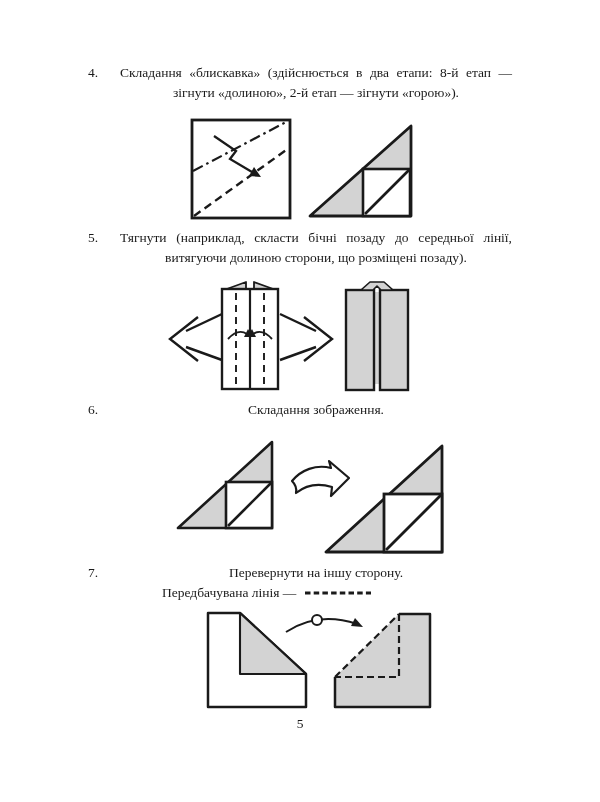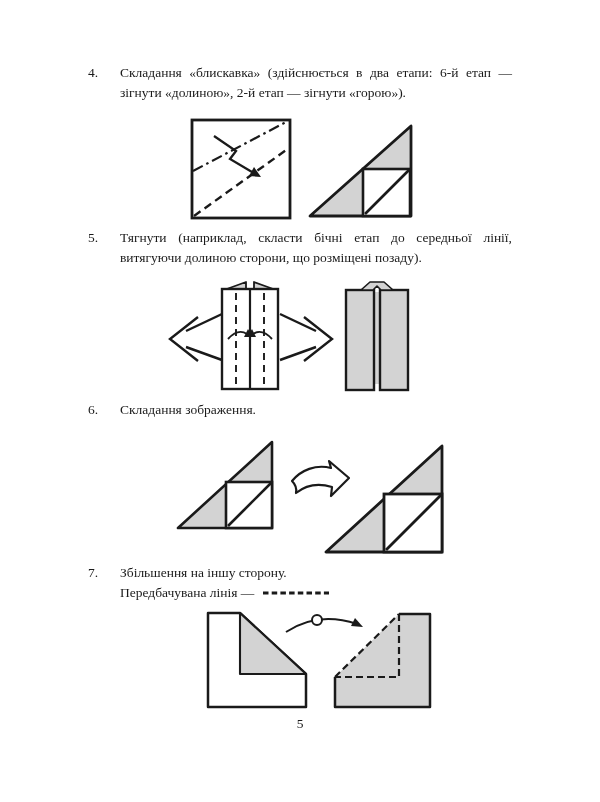--- a/index.html
+++ b/index.html
@@ -13,38 +13,38 @@
     overflow:hidden;
   }
   .item{
     position:absolute;left:88px;width:424px;
     display:flex;
     font-size:13.5px;line-height:20px;
   }
   .item .num{width:32px;flex:0 0 32px;}
   .item .body{flex:1;min-width:0;}
   .line-justify{display:block;text-align:justify;text-align-last:justify;}
-  .line-plain{display:block;text-align:left;white-space:nowrap;}
-  .line-with-dash{display:block;white-space:nowrap;}
+  .line-plain{display:block;text-align:center;white-space:nowrap;}
+  .line-with-dash{display:block;white-space:nowrap;margin-left:42px;}
   .fig{position:absolute;}
   .dash-sample{vertical-align:-1px;margin-left:7px;}
   .page-number{
     position:absolute;left:0;top:716px;width:600px;
     text-align:center;font-size:13.5px;
   }
 </style>
 </head>
 <body>
 
 <div class="page">
 
   <div class="item" style="top:63px;">
     <span class="num">4.</span>
     <span class="body">
-      <span class="line-justify">Складання «блискавка» (здійснюється в два етапи: 6-й етап —</span>
+      <span class="line-justify">Складання «блискавка» (здійснюється в два етапи: 8-й етап —</span>
       <span class="line-plain">зігнути «долиною», 2-й етап — зігнути «горою»).</span>
     </span>
   </div>
 
   <svg class="fig" style="left:185px;top:115px;" width="240" height="112" viewBox="185 115 240 112">
     <rect x="192" y="120" width="98" height="98" fill="#ffffff" stroke="#1a1a1a" stroke-width="2.8"></rect>
     <line x1="193" y1="171" x2="288" y2="121" stroke="#1a1a1a" stroke-width="2.2" stroke-dasharray="11 4 2.5 4"></line>
     <line x1="194" y1="216" x2="289" y2="148" stroke="#1a1a1a" stroke-width="2.4" stroke-dasharray="8 5"></line>
     <g>
       <polyline points="214,136 236,151 230,159 252,172" fill="none" stroke="#1a1a1a" stroke-width="2.3"></polyline>
@@ -53,21 +53,21 @@
     <g>
       <polygon points="310,216 411,216 411,126" fill="#d3d3d3" stroke="#1a1a1a" stroke-width="2.8" stroke-linejoin="round"></polygon>
       <rect x="363" y="169" width="47" height="47" fill="#ffffff" stroke="#1a1a1a" stroke-width="2.6"></rect>
       <line x1="365" y1="214" x2="409" y2="170" stroke="#1a1a1a" stroke-width="2.6"></line>
     </g>
   </svg>
 
   <div class="item" style="top:228px;">
     <span class="num">5.</span>
     <span class="body">
-      <span class="line-justify">Тягнути (наприклад, скласти бічні етап до середньої лінії,</span>
+      <span class="line-justify">Тягнути (наприклад, скласти бічні позаду до середньої лінії,</span>
       <span class="line-plain">витягуючи долиною сторони, що розміщені позаду).</span>
     </span>
   </div>
 
   <svg class="fig" style="left:165px;top:278px;" width="251" height="124" viewBox="165 278 251 124">
 
     <polygon points="224,290 246,282 246,290" fill="#d3d3d3" stroke="#1a1a1a" stroke-width="1.8" stroke-linejoin="round"></polygon>
     <polygon points="254,282 276,290 254,290" fill="#d3d3d3" stroke="#1a1a1a" stroke-width="1.8" stroke-linejoin="round"></polygon>
     <rect x="222" y="289" width="56" height="100" fill="#ffffff" stroke="#1a1a1a" stroke-width="2.4"></rect>
     <line x1="250" y1="289" x2="250" y2="389" stroke="#1a1a1a" stroke-width="2.2"></line>
@@ -118,21 +118,21 @@
     <g>
       <polygon points="326,552 442,552 442,446" fill="#d3d3d3" stroke="#1a1a1a" stroke-width="2.8" stroke-linejoin="round"></polygon>
       <rect x="384" y="494" width="58" height="58" fill="#ffffff" stroke="#1a1a1a" stroke-width="2.8"></rect>
       <line x1="386" y1="550" x2="441" y2="495" stroke="#1a1a1a" stroke-width="2.8"></line>
     </g>
   </svg>
 
   <div class="item" style="top:563px;">
     <span class="num">7.</span>
     <span class="body">
-      <span class="line-plain">Збільшення на іншу сторону.</span>
+      <span class="line-plain">Перевернути на іншу сторону.</span>
       <span class="line-with-dash"><span>Передбачувана лінія —</span><svg class="dash-sample" width="70" height="10" viewBox="0 0 70 10">
             <line x1="2" y1="5" x2="68" y2="5" stroke="#1a1a1a" stroke-width="3.2" stroke-dasharray="5.5 3.2"></line>
           </svg></span>
     </span>
   </div>
 
   <svg class="fig" style="left:205px;top:605px;" width="232" height="112" viewBox="205 605 232 112">
     <g>
       <polygon points="208,613 240,613 306,674 306,707 208,707" fill="#ffffff" stroke="#1a1a1a" stroke-width="2.5" stroke-linejoin="round"></polygon>
       <polygon points="240,613 306,674 240,674" fill="#d3d3d3" stroke="#1a1a1a" stroke-width="2.1" stroke-linejoin="round"></polygon>

